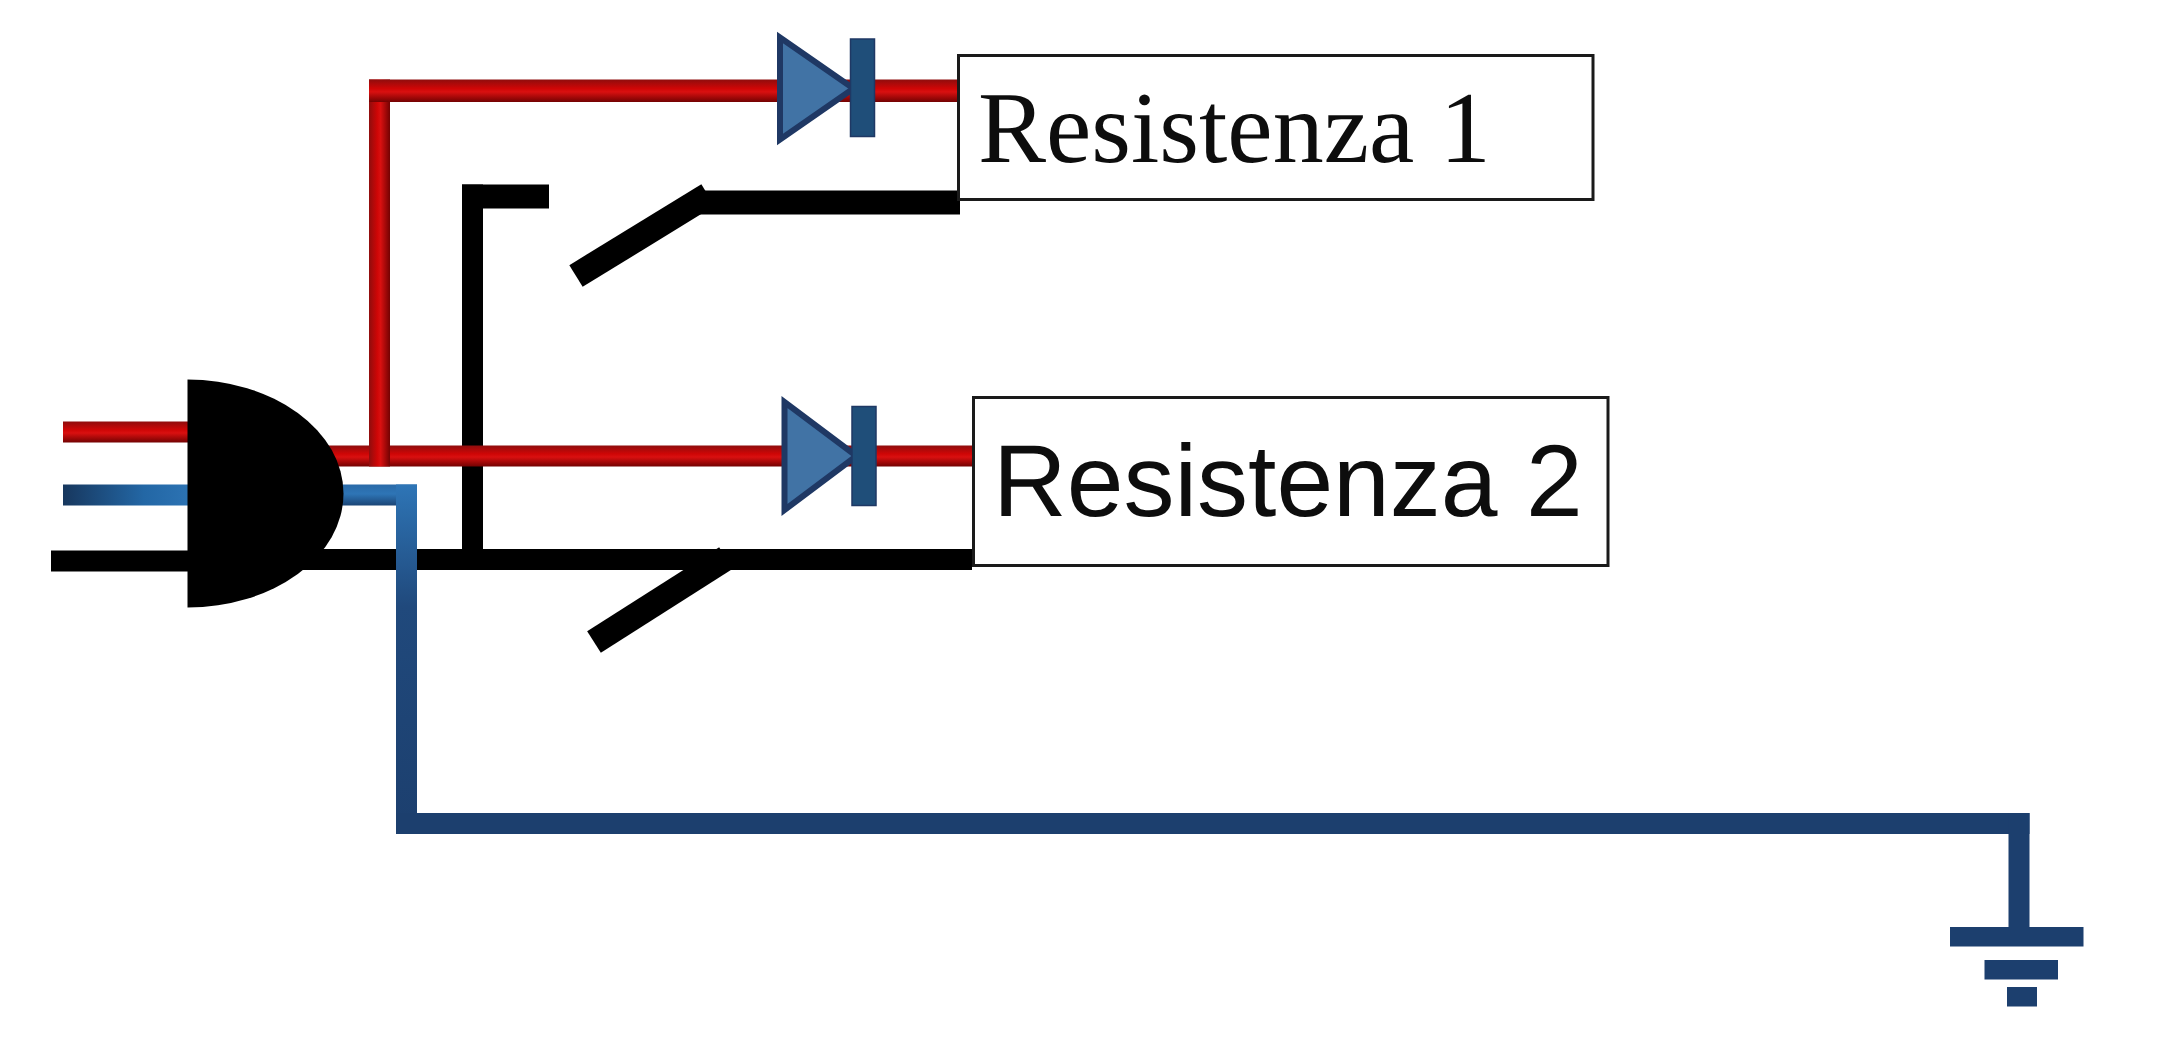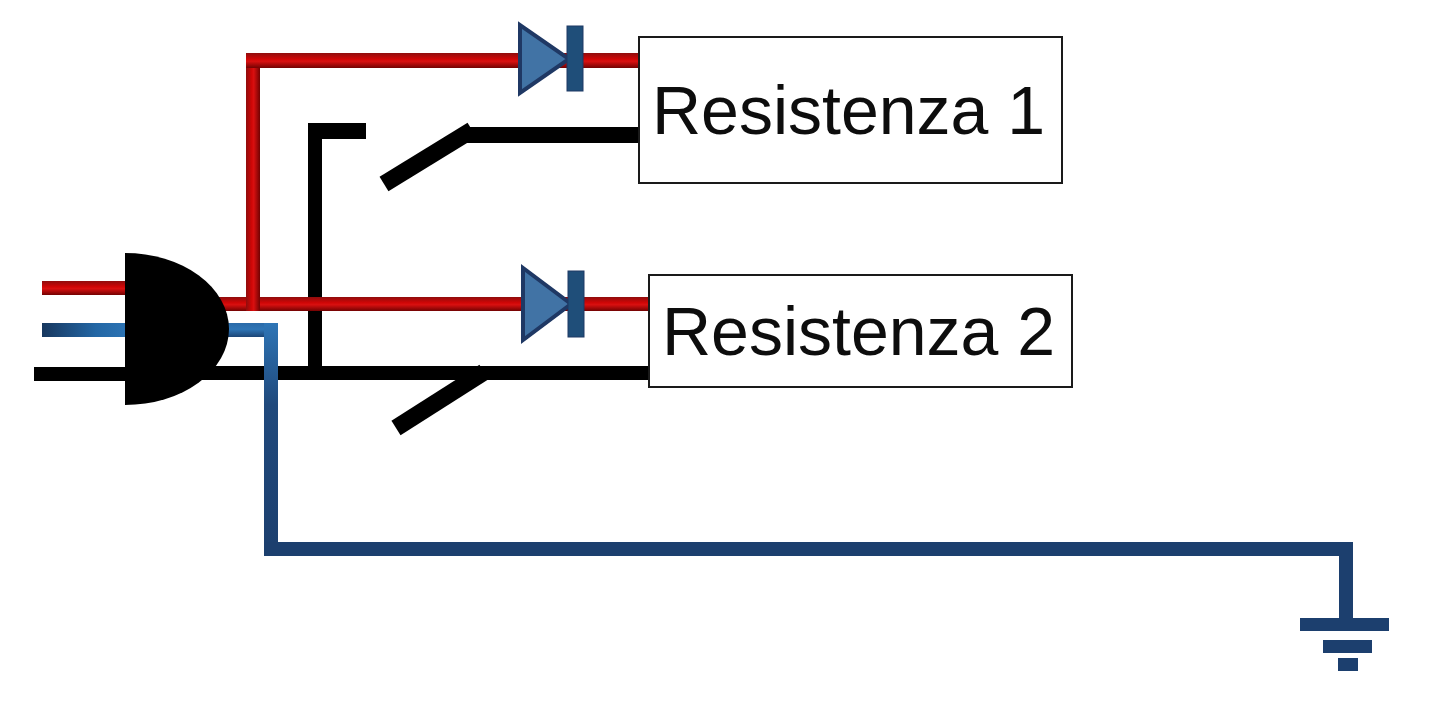--- a/index.html
+++ b/index.html
@@ -78,20 +78,20 @@
       <polygon points="520,25 520,93 569,59" fill="#4173a5" stroke="#1f3864" stroke-width="4"></polygon>
       <rect x="567" y="26" width="16" height="65" fill="#1f4e79" stroke="#1f3864" stroke-width="1"></rect>
     </g>
 
     <g>
       <polygon points="523,268 523,340 571,304" fill="#4173a5" stroke="#1f3864" stroke-width="4"></polygon>
       <rect x="568" y="271" width="16" height="66" fill="#1f4e79" stroke="#1f3864" stroke-width="1"></rect>
     </g>
   </svg>
 
-  <div class="label-box" style="left:638px;top:36px;width:425px;height:148px;">
+  <div class="label-box" style="left:638px;top:36px;width:425px;height:98px;font-family:Liberation Serif, serif;">
     <span>Resistenza 1</span>
   </div>
-  <div class="label-box" style="left:648px;top:274px;width:425px;height:114px;">
+  <div class="label-box" style="left:648px;top:264px;width:425px;height:114px;">
     <span>Resistenza 2</span>
   </div>
 
 </div>
 
 </body></html>

